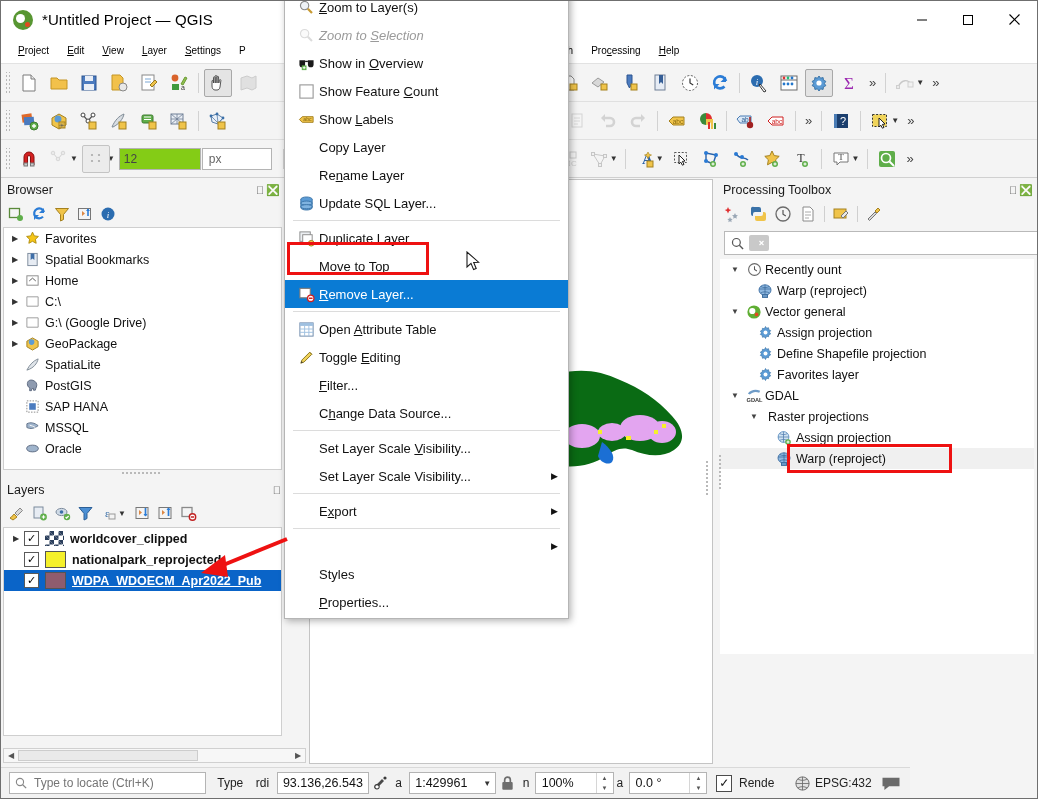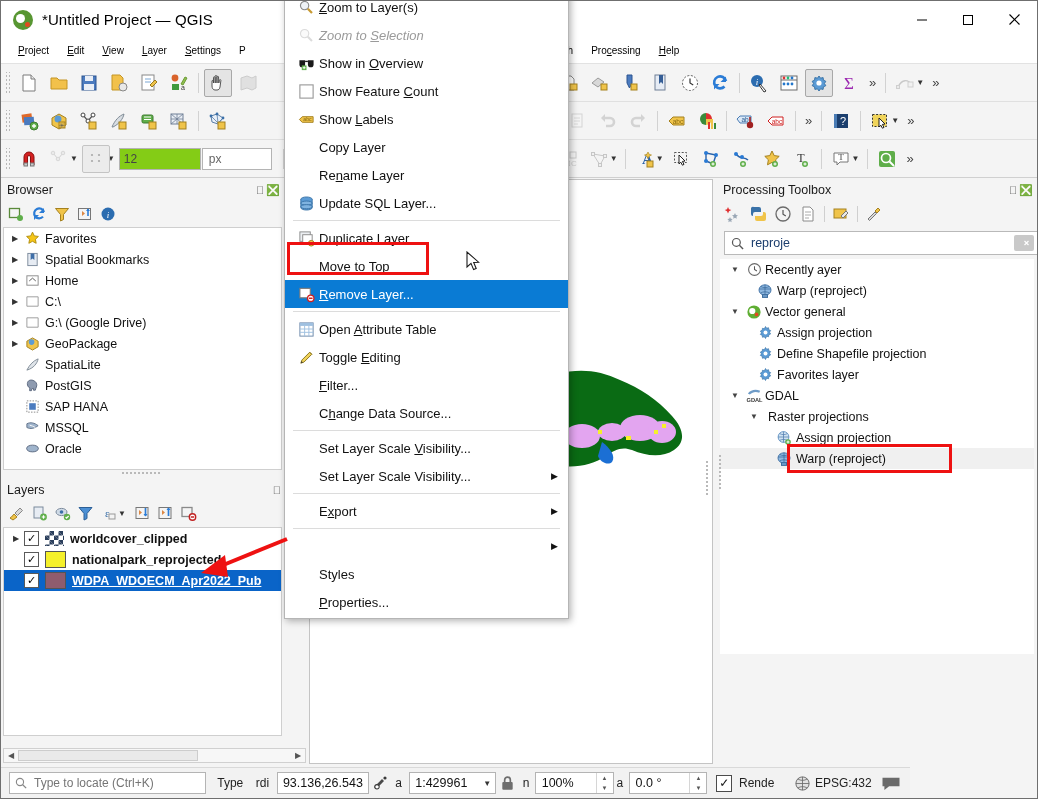--- a/index.html
+++ b/index.html
@@ -1116,40 +1116,39 @@
       </span>
     </div>
 
     <div class="search-wrap" style="position:absolute;left:3px;top:52px;width:314px;">
       <span style="width:24px;display:flex;align-items:center;justify-content:center">
         <svg width="13" height="13" viewBox="0 0 14 14">
             <circle cx="5.8" cy="5.8" r="4.2" fill="none" stroke="#555" stroke-width="1.3"></circle>
             <path d="M9 9l4 4" stroke="#555" stroke-width="1.5"></path>
           </svg>
       </span>
-      <input type="text" value="reproje" style="">
       <span class="clear-btn">
         <svg width="14" height="10" viewBox="0 0 14 10">
             <path d="M5 0h9v10H5L0 5z" fill="#c9c9c9"></path>
             <path d="M7.5 3l4 4M11.5 3l-4 4" stroke="#fff" stroke-width="1.2"></path>
           </svg>
       </span>
     </div>
 
     <div style="position:absolute;left:3px;top:80px;width:314px;height:395px;background:#fff;overflow:hidden;">
 
       <div class="ptrow" style="padding-left:7px">
         <span class="exp">▼</span>
         <span style="width:22px;display:flex;align-items:center;justify-content:center">
           <svg width="15" height="15" viewBox="0 0 16 16">
               <circle cx="8" cy="8" r="6.3" fill="none" stroke="#6a6a6a" stroke-width="1.2"></circle>
               <path d="M8 4.4V8l2.5 1.6" stroke="#555" fill="none" stroke-width="1.1"></path>
             </svg>
         </span>
-        <span>Recently ayer</span>
+        <span>Recently ount</span>
       </div>
 
       <div class="ptrow" style="padding-left:33px">
         <span style="width:24px;display:flex;align-items:center;justify-content:center">
           <svg width="16" height="16" viewBox="0 0 16 16">
               <ellipse cx="8" cy="7" rx="6" ry="5.2" fill="#8fb8e0" stroke="#4a79ab"></ellipse>
               <path d="M2.2 6h11.6M8 1.8v10.4M3.6 3.4c2.6 1.6 6.2 1.6 8.8 0M3.6 10c2.6-1.6 6.2-1.6 8.8 0" stroke="#3d6d9e" fill="none" stroke-width=".8"></path>
               <rect x="5.5" y="11.6" width="5" height="2.8" fill="#6e9cc9" stroke="#3d6d9e"></rect>
             </svg>
         </span>

